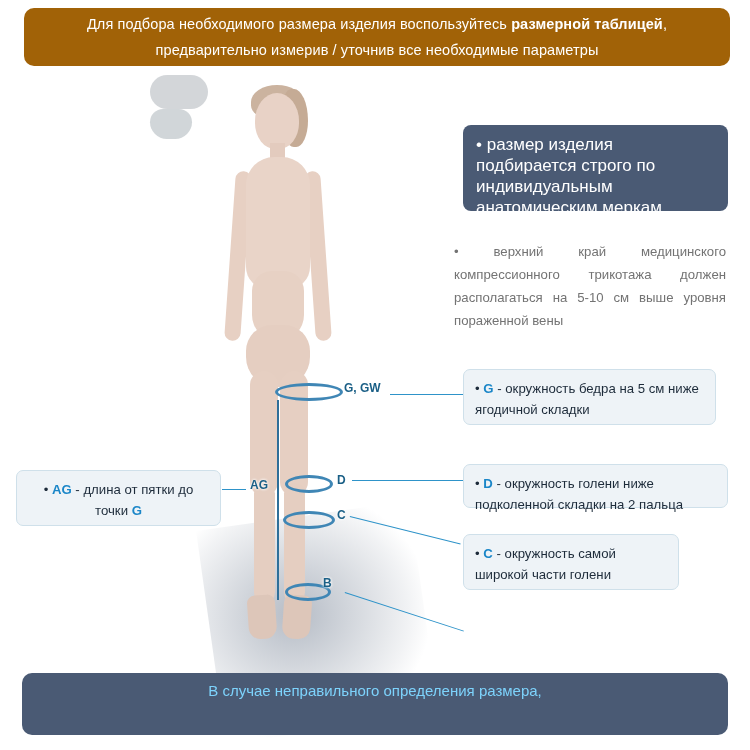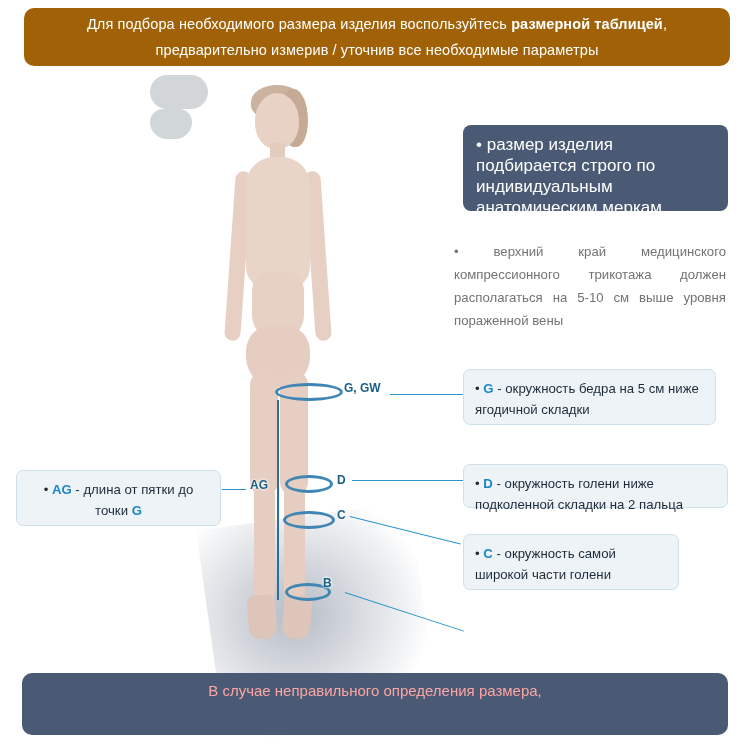--- a/index.html
+++ b/index.html
@@ -26,21 +26,21 @@
     box-sizing:border-box;
     letter-spacing:.1px;
   }
   .top-banner b{font-weight:bold;}
 
   
   .bottom-banner{
     position:absolute;left:22px;top:673px;width:706px;height:62px;
     background:#4a5a74;
     border-radius:10px;
-    color:#fca5a5;
+    color:#7dd3fc;
     font-size:15px;
     line-height:28px;
     text-align:center;
     padding:4px 14px;
     box-sizing:border-box;
   }
 
   
   .note-dark{
     position:absolute;left:463px;top:125px;width:265px;height:86px;

